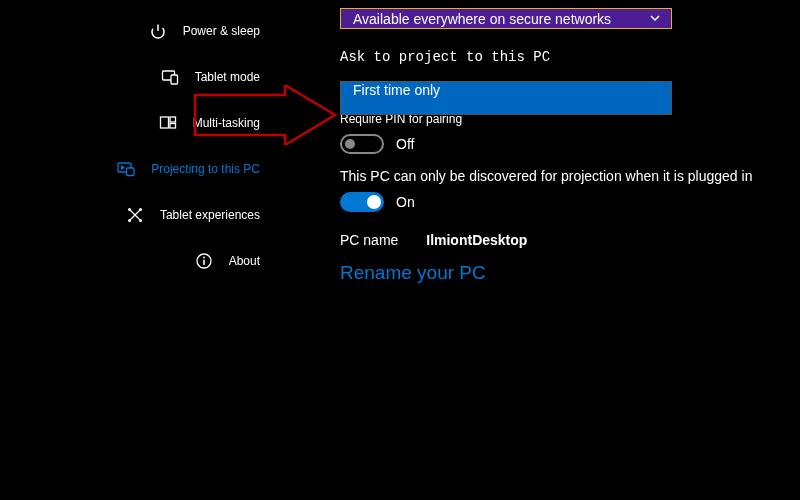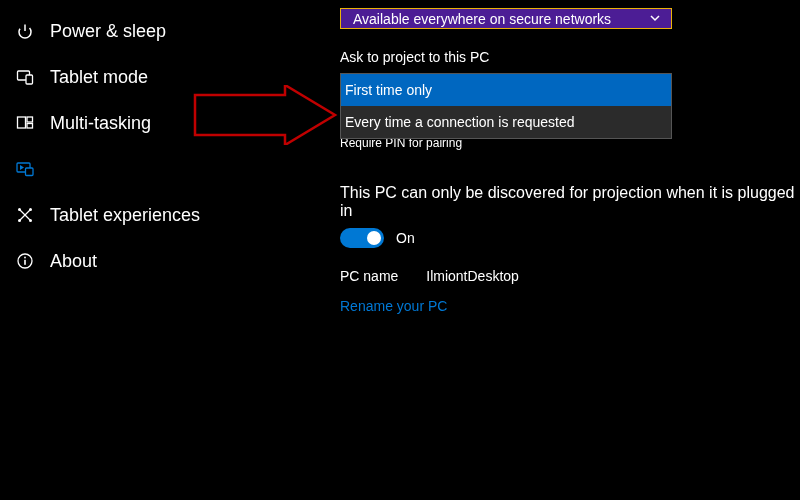--- a/index.html
+++ b/index.html
@@ -23,21 +23,22 @@
       width: 260px;
       padding-top: 8px;
     }
     .sidebar-item {
       display: flex;
       align-items: center;
       height: 46px;
       padding-left: 14px;
       cursor: pointer;
       color: #fff;
-      font-size: 18px;
+      font-size: 12px;
+      justify-content: flex-end;
     }
     .sidebar-item.active {
       color: #0078d4;
     }
     .sidebar-icon {
       width: 22px;
       height: 22px;
       display: inline-flex;
       align-items: center;
       justify-content: center;
@@ -59,32 +60,32 @@
       align-items: center;
       justify-content: space-between;
       padding: 0 10px 0 12px;
       font-size: 14px;
       cursor: pointer;
     }
     .section-label {
       font-size: 14px;
       color: #fff;
       margin-top: 20px;
-      margin-bottom: 8px;
+      margin-bottom: 16px;
+      font-family: Liberation Mono, monospace;
     }
     .dropdown-open {
       width: 332px;
       background: #2b2b2b;
       border: 1px solid #555;
     }
     .dropdown-option {
       height: 32px;
-      padding-left: 4px;
-      display: flex;
-      align-items: center;
+      padding-left: 12px;
+      display: flex;
       font-size: 14px;
       cursor: pointer;
       color: #fff;
     }
     .dropdown-option.highlighted {
       background: #0067c0;
     }
     .overlapped-label {
       font-size: 12px;
       color: #fff;
@@ -127,33 +128,34 @@
       height: 14px;
       border-radius: 50%;
       background: #fff;
       right: 3px;
       top: 3px;
     }
     .toggle-label {
       font-size: 14px;
     }
     .long-text {
-      font-size: 16px;
-      margin-top: 34px;
+      font-size: 14px;
+      margin-top: 14px;
     }
     .pcname-row {
       font-size: 14px;
       margin-top: 20px;
     }
     .pcname-value {
       margin-left: 24px;
+      font-weight: bold;
     }
     .link {
       color: #0078d4;
-      font-size: 14px;
+      font-size: 19px;
       margin-top: 14px;
       cursor: pointer;
     }
     .arrow-annotation {
       position: absolute;
       left: 185px;
       top: 85px;
       pointer-events: none;
     }
   </style>
@@ -195,20 +197,21 @@
   </div>
 
   <div class="sidebar-item active">
     <span class="sidebar-icon">
       <svg width="18" height="18" viewBox="0 0 18 18">
         <rect x="1" y="3" width="13" height="9" rx="1" fill="none" stroke="#0078d4" stroke-width="1.3"></rect>
         <rect x="9.5" y="8" width="7.5" height="7.5" rx="1" fill="#000" stroke="#0078d4" stroke-width="1.3"></rect>
         <path d="M4 5 L8 7.5 L4 10 Z" fill="#0078d4"></path>
       </svg>
     </span>
+    <span>Projecting to this PC</span>
   </div>
 
   <div class="sidebar-item">
     <span class="sidebar-icon">
       <svg width="18" height="18" viewBox="0 0 18 18">
         <circle cx="3.5" cy="3.5" r="1.5" fill="#fff"></circle>
         <circle cx="14.5" cy="3.5" r="1.5" fill="#fff"></circle>
         <circle cx="3.5" cy="14.5" r="1.5" fill="#fff"></circle>
         <circle cx="14.5" cy="14.5" r="1.5" fill="#fff"></circle>
         <line x1="3.5" y1="3.5" x2="14.5" y2="14.5" stroke="#fff" stroke-width="1.2"></line>
@@ -241,27 +244,30 @@
       </svg>
     </span>
   </div>
 
   <div class="section-label">Ask to project to this PC</div>
 
   <div class="dropdown-open">
     <div class="dropdown-option highlighted">
       <span>First time only</span>
     </div>
-    <div class="dropdown-option">
-      <span>Every time a connection is requested</span>
+  </div>
+
+  <div class="overlapped-label">Require PIN for pairing</div>
+
+  <div class="toggle-row">
+    <div class="toggle off">
+      <div class="knob"></div>
     </div>
-  </div>
-
-  <div class="overlapped-label">Require PIN for pairing</div>
-
+    <span class="toggle-label">Off</span>
+  </div>
 
   <div class="long-text">This PC can only be discovered for projection when it is plugged in</div>
 
   <div class="toggle-row">
     <div class="toggle on">
       <div class="knob"></div>
     </div>
     <span class="toggle-label">On</span>
   </div>
 

